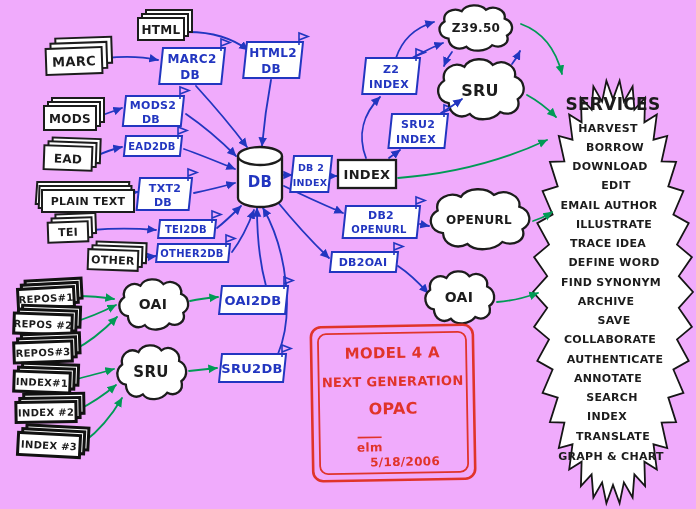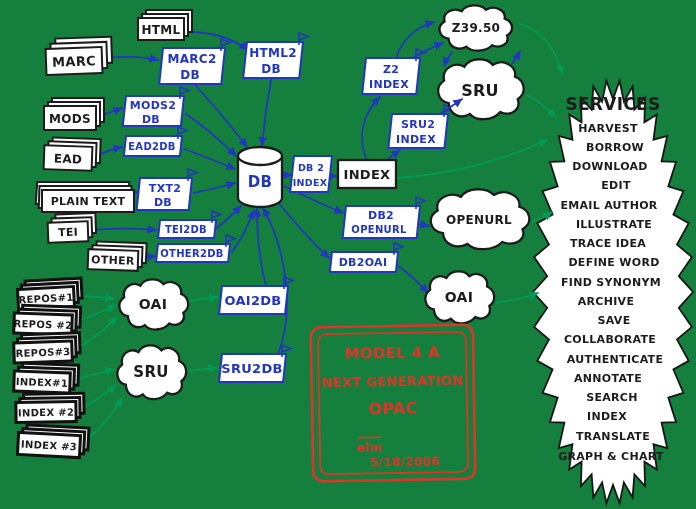--- a/index.html
+++ b/index.html
@@ -1,16 +1,16 @@
 <!DOCTYPE html>
 <html><head>
 <meta charset="utf-8">
 <style>
   html,body{margin:0;padding:0;background:#ffffff;}
-  .canvas{position:relative;width:696px;height:509px;background:#15803d;overflow:hidden;
+  .canvas{position:relative;width:696px;height:509px;background:#f0abfc;overflow:hidden;
           font-family:"DejaVu Sans",sans-serif;}
   svg{display:block;}
   svg text{font-family:"DejaVu Sans",sans-serif;font-weight:bold;text-anchor:middle;letter-spacing:.3px;}
   .t-ink{fill:#1c1c1c;}
   .t-blue{fill:#2236c0;}
   .t-red{fill:#e0342a;}
   .s9{font-size:9.5px;}.s10{font-size:10px;}.s11{font-size:11px;}.s12{font-size:12px;}
   .s13{font-size:13px;}.s14{font-size:14px;}.s15{font-size:15px;}.s16{font-size:16px;}.s17{font-size:17px;}
   .doc{fill:#fff;stroke:#1c1c1c;stroke-width:2;}
   .doc-heavy{fill:#fff;stroke:#111;stroke-width:3;}

